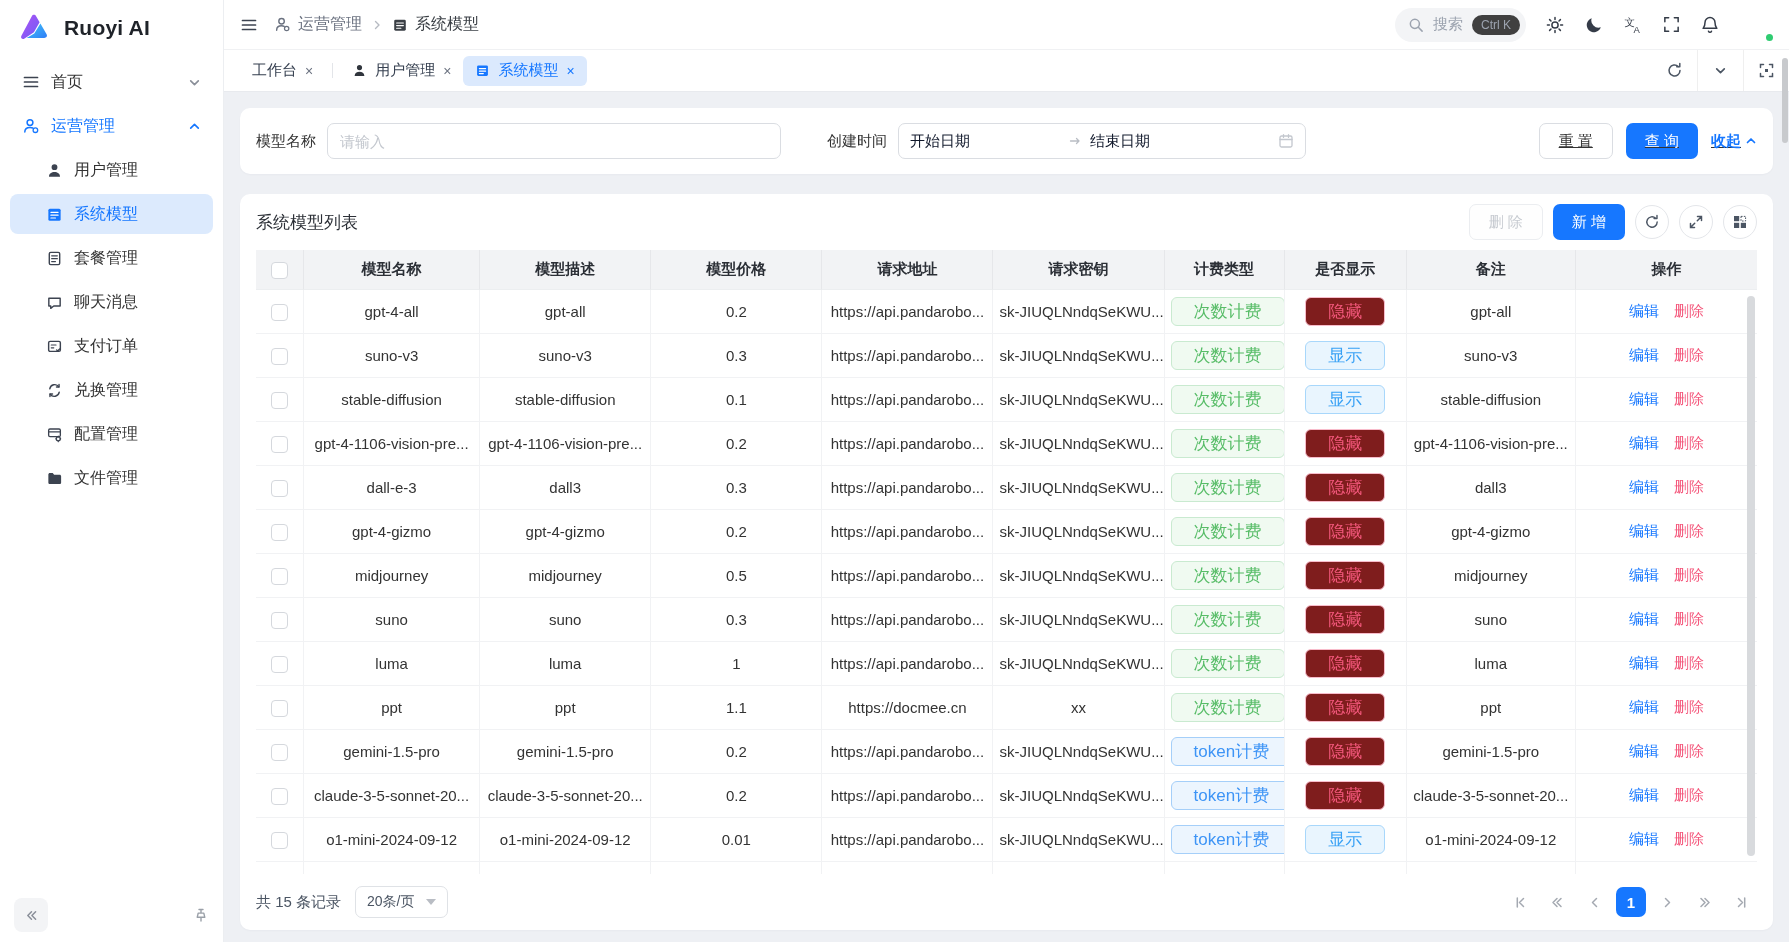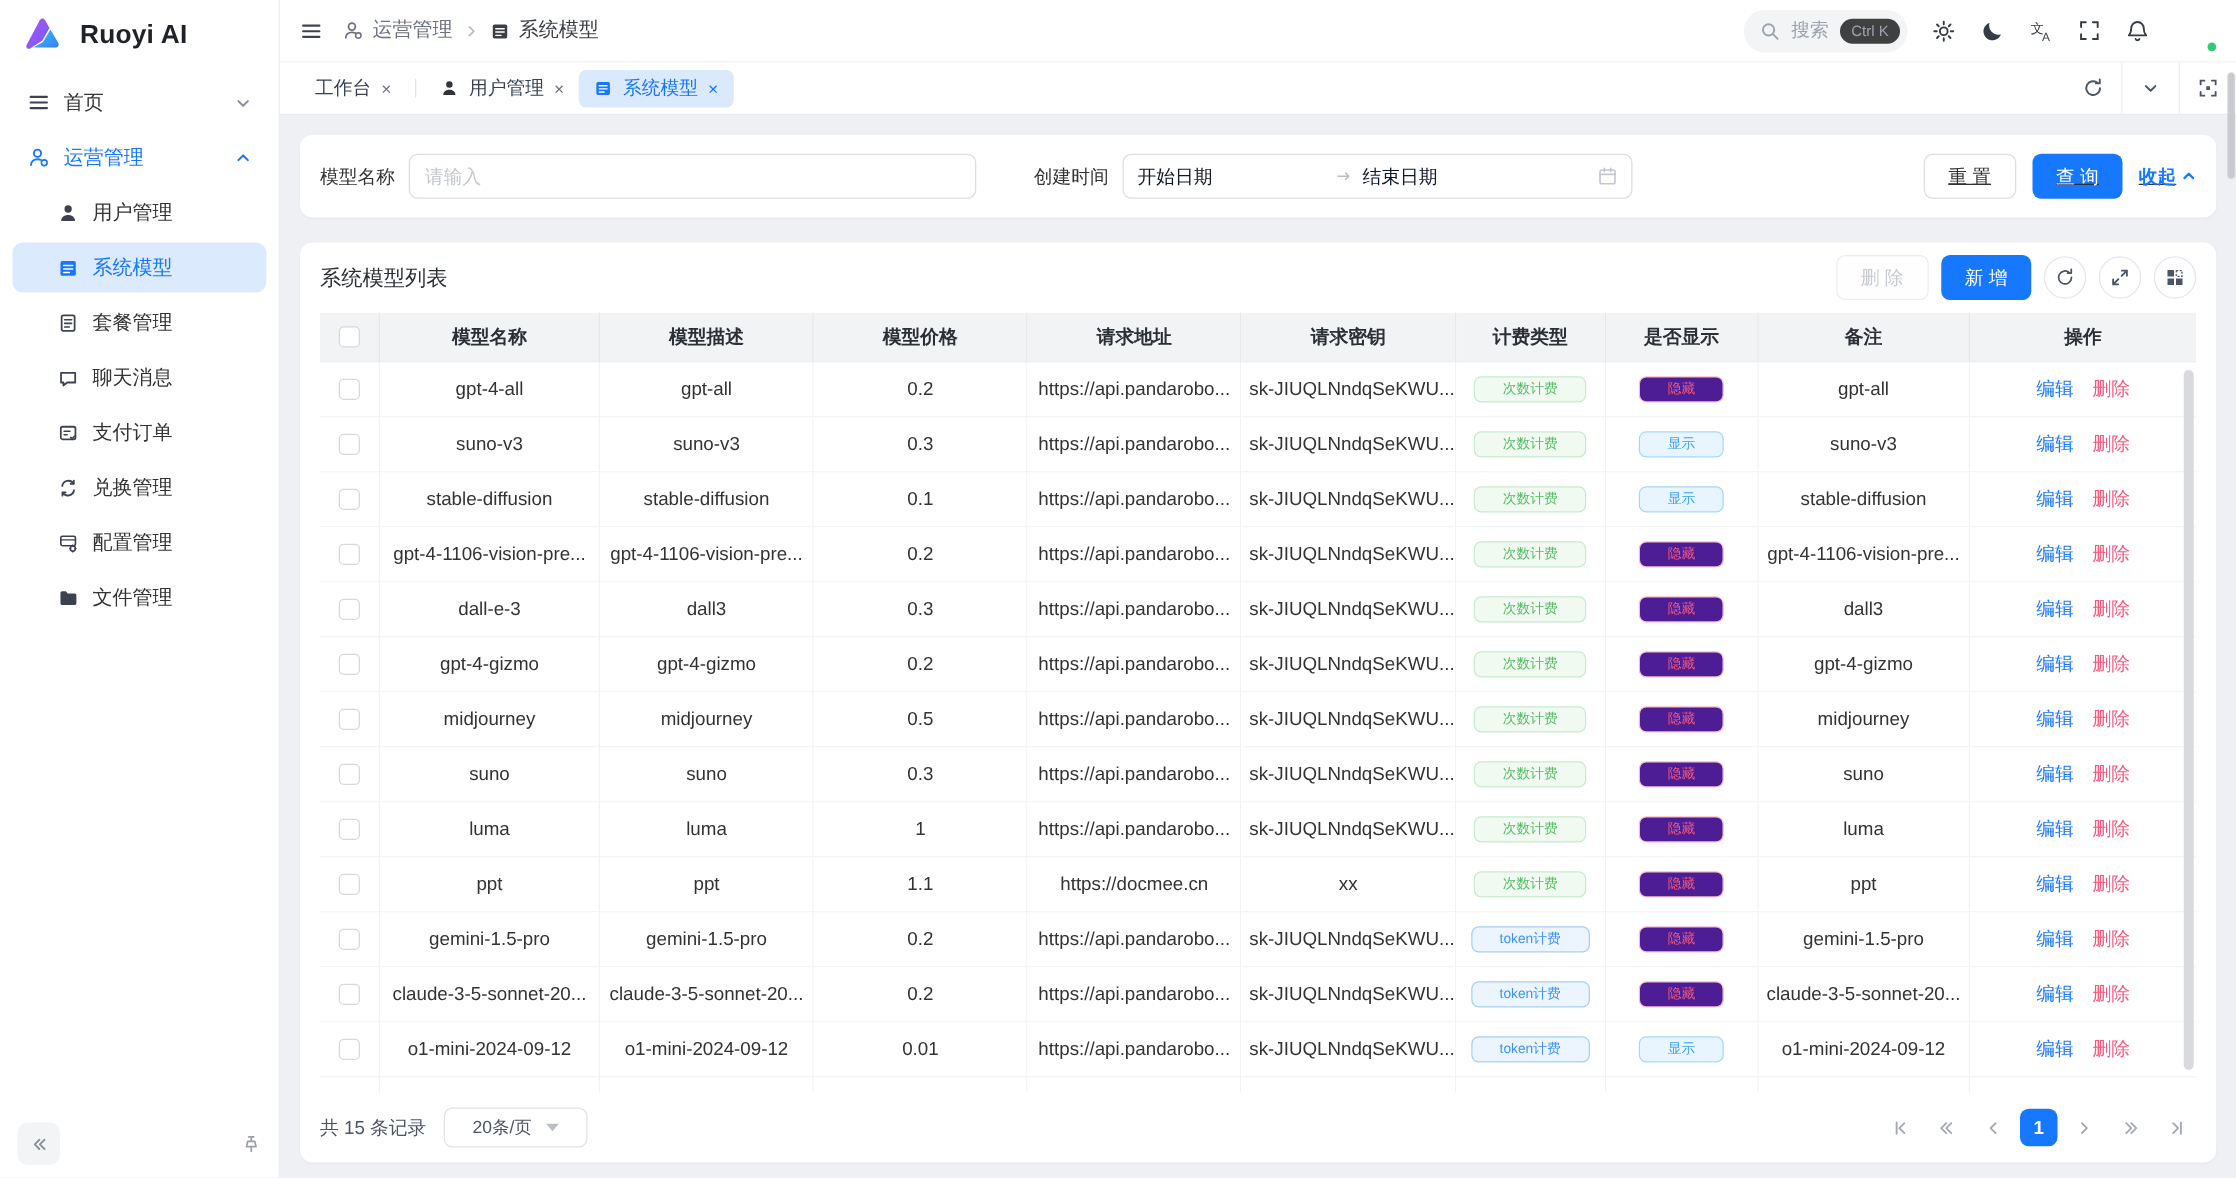--- a/index.html
+++ b/index.html
@@ -107,35 +107,35 @@
     border-right:1px solid #e6e7ea; border-bottom:1px solid #eceef0; text-align:center;
     white-space:nowrap; overflow:hidden; }
   thead th:last-child { border-right:none; }
   tbody td { height:44px; text-align:center; color:#333; background:#fff;
     border-bottom:1px solid #f1f2f4; border-right:1px solid #f1f2f4;
     white-space:nowrap; overflow:hidden; padding:0 6px; }
   tbody td:last-child { border-right:none; }
   tr.partial td { border-bottom:none; }
   .cb { width:17px; height:17px; border:1.5px solid #d5d8dd; border-radius:4px;
     display:inline-block; vertical-align:middle; background:#fff; cursor:pointer; }
-  .badge { display:inline-block; padding:3px 22px; border-radius:6px; font-size:11px;
+  .badge { display:inline-block; padding:3px 22px; border-radius:6px; font-size:17px;
     line-height:1.25; }
   .badge-count { color:#58bd68; background:#f0faf1; border:1px solid #c9ead0; }
   .badge-token { color:#3d94f6; background:#ecf5fe; border:1px solid #a5cff9; }
-  .badge-hidden { color:#f4587c; background:#4c1d95; border:1px solid #f8bccb; }
+  .badge-hidden { color:#f4587c; background:#7f1d1d; border:1px solid #f8bccb; }
   .badge-shown { color:#38a1f5; background:#e9f5fe; border:1px solid #a8d7fb; }
   .link-edit { color:#1677ff; cursor:pointer; margin-right:15px; }
   .link-del { color:#f4587c; cursor:pointer; }
   .scroll-thumb { position:absolute; right:2px; top:46px; width:8px; height:560px;
     background:#d8dadd; border-radius:4px; cursor:grab; }
 
   .card-foot { height:56px; display:flex; align-items:center; flex-shrink:0; }
   .total-text { font-size:15px; color:#4b5563; }
   .page-size { margin-left:14px; height:32px; border:1px solid #dfe2e6; border-radius:7px;
-    display:flex; align-items:center; padding:0 22px; gap:11px; font-size:14px;
+    display:flex; align-items:center; padding:0 11px; gap:11px; font-size:14px;
     color:#4b5563; cursor:pointer; }
   .caret-down { width:0; height:0; border-left:5px solid transparent;
     border-right:5px solid transparent; border-top:6px solid #b9bdc4; }
   .pager { margin-left:auto; display:flex; align-items:center; gap:7px; color:#a4a9b1; }
   .pg { width:30px; height:30px; display:flex; align-items:center; justify-content:center;
     cursor:pointer; }
   .pg.current { background:#1677ff; color:#fff; border-radius:7px; font-size:15px;
     font-weight:bold; }
   .flip { transform:scaleX(-1); }
 

